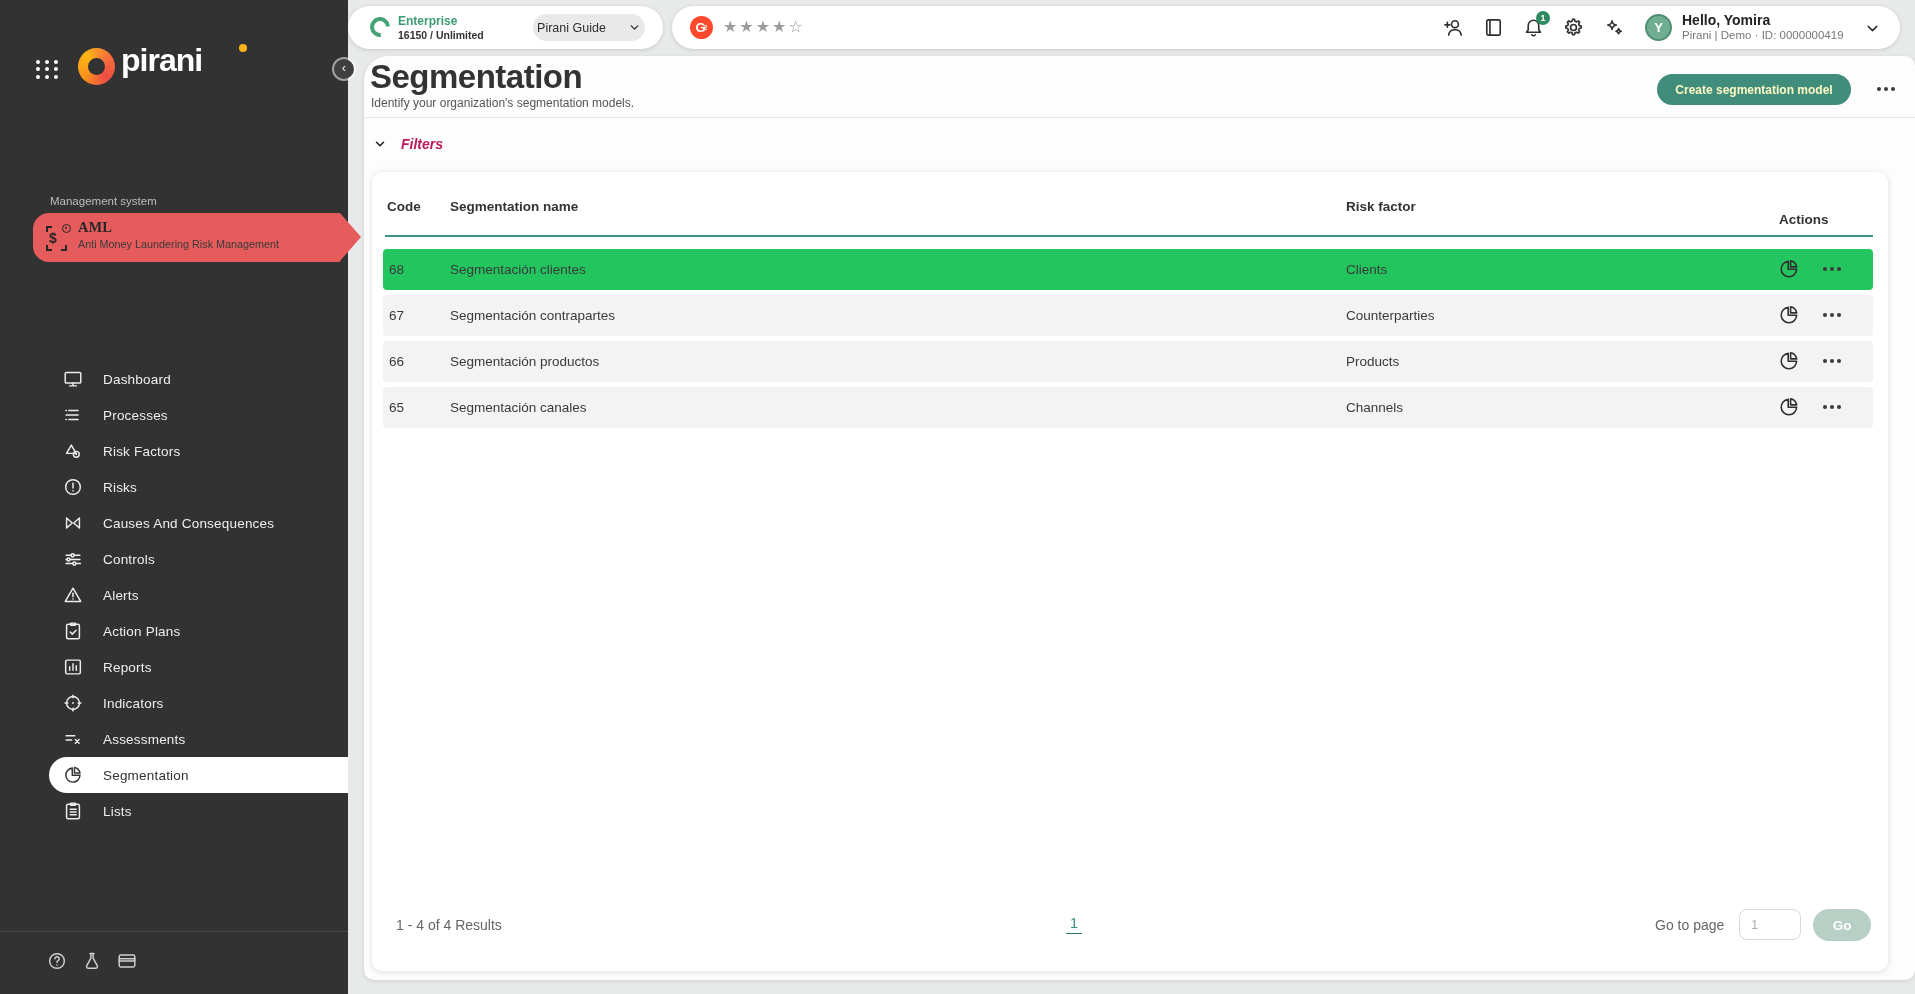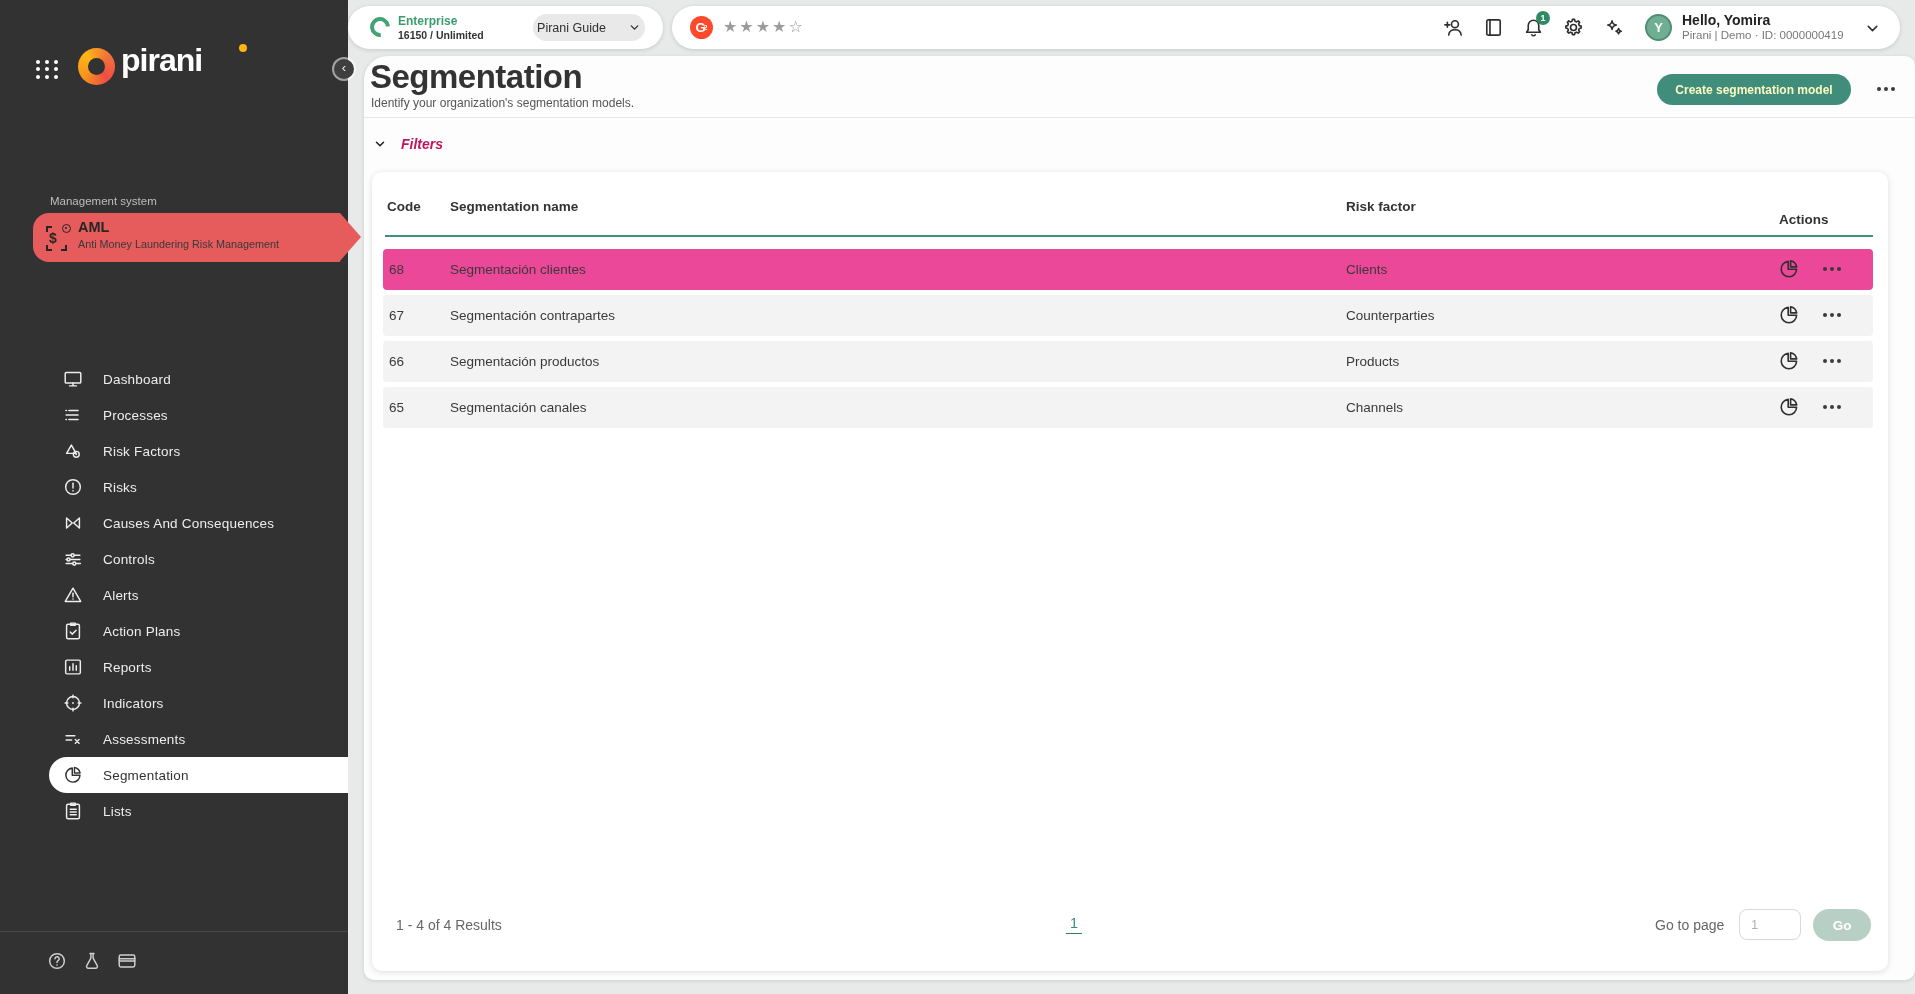--- a/index.html
+++ b/index.html
@@ -25,21 +25,21 @@
   .aml-banner::after { content:""; position:absolute; right:-21px; top:0; width:0; height:0;
                 border-top:24.5px solid transparent; border-bottom:24.5px solid transparent; border-left:21px solid #e65b5b; }
   .aml-ic { position:absolute; left:13px; top:11px; width:25px; height:27px; color:#262626; }
   .aml-ic .dlr { position:absolute; left:3px; top:6px; font-size:14px; font-weight:700; }
   .aml-ic .br { position:absolute; width:6px; height:6px; border-color:#262626; border-style:solid; border-width:0; }
   .aml-ic .br.tl { left:0; top:2px; border-left-width:2px; border-top-width:2px; }
   .aml-ic .br.bl { left:0; bottom:0; border-left-width:2px; border-bottom-width:2px; }
   .aml-ic .br.brr { right:4px; bottom:0; border-right-width:2px; border-bottom-width:2px; }
   .aml-ic .circ { position:absolute; right:0; top:0; width:9px; height:9px; border:1.6px solid #262626; border-radius:50%; }
   .aml-ic .circ::after { content:""; position:absolute; left:2px; top:2px; width:2px; height:2px; border-radius:50%; background:#262626; }
-  .aml-title { position:absolute; left:45px; top:6px; font-size:14.5px; font-weight:700; color:#272727; }
+  .aml-title { position:absolute; left:45px; top:6px; font-size:14.5px; font-weight:700; color:#272727;font-family:Liberation Serif, serif; }
   .aml-sub { position:absolute; left:45px; top:25px; font-size:10.8px; color:#3a3a3a; white-space:nowrap; }
 
   .nav { position:absolute; left:0; top:361px; width:348px;padding-left:16px; }
   .nav-item { position:relative; height:36px; display:flex; align-items:center; padding-left:46px; cursor:pointer; color:#ededed; }
   .nav-item .nico { width:22px; height:22px; flex:0 0 22px; display:flex; align-items:center; justify-content:center; }
   .nav-item .nlbl { margin-left:19px; font-size:13.5px; font-weight:500; letter-spacing:.2px; }
   .nav-item.active { background:#fff; color:#333; margin-left:33px; padding-left:13px; border-radius:19px 0 0 19px; }
   .sb-divider { position:absolute; left:0; top:931px; width:348px; height:1px; background:#474747; }
   .sb-foot { position:absolute; left:46px; top:950px; display:flex; gap:13px; color:#cfcfcf; }
   .sb-foot .fic { width:22px; height:22px; cursor:pointer; }
@@ -91,21 +91,21 @@
   .filters-lbl { font-size:14px; font-weight:700; }
 
   
   .card { position:absolute; left:8px; top:116px; width:1516px; height:799px; background:#fff; border-radius:10px;
           box-shadow:0 1px 6px rgba(0,0,0,.13); }
   .th { position:absolute; top:27px; font-size:13.5px; font-weight:700; color:#333; }
   .th-code { left:15px; } .th-name { left:78px; } .th-risk { left:974px; } .th-actions { left:1407px;margin-top:13px; }
   .green-line { position:absolute; left:13px; top:63px; width:1488px; height:2px; background:#3d9183; }
   .tbody { position:absolute; left:11px; top:77px; width:1490px; }
   .trow { position:relative; height:41px; margin-bottom:5px; border-radius:4px; background:#f3f3f4; cursor:pointer; }
-  .trow.first { background:#ec4899; }
+  .trow.first { background:#22c55e; }
   .tcell { position:absolute; top:0; line-height:41px; font-size:13.5px; color:#3a3a3a; white-space:nowrap; }
   .c-code { left:6px; } .c-name { left:67px; } .c-risk { left:963px; }
   .row-actions { position:absolute; left:1394px; top:8px; display:flex; align-items:center; gap:22px; color:#2f2f2f; }
   .act-ic { width:24px; height:24px; cursor:pointer; }
 
   .results { position:absolute; left:12px; top:745px; font-size:14px; color:#666;margin-left:12px; }
   .pageno { position:absolute; left:694px; top:743px; width:16px; text-align:center; font-size:14.5px; color:#3a8f7e;
             border-bottom:1.5px solid #2e7d5b; padding-bottom:2px; cursor:pointer; }
   .goto-lbl { position:absolute; left:1283px; top:745px; font-size:14px; color:#666; }
   .goto-input { position:absolute; left:1367px; top:737px; width:62px; height:31px; border:1px solid #d9d9d9; border-radius:8px;

